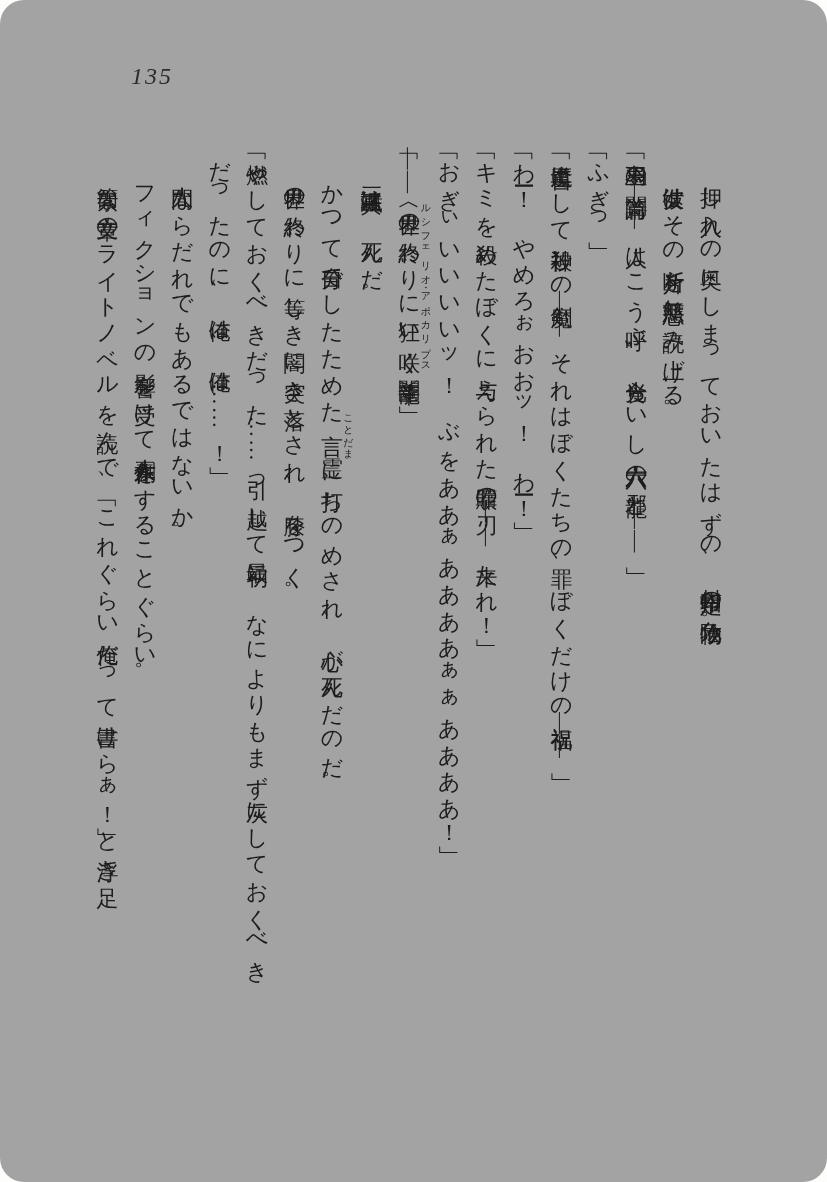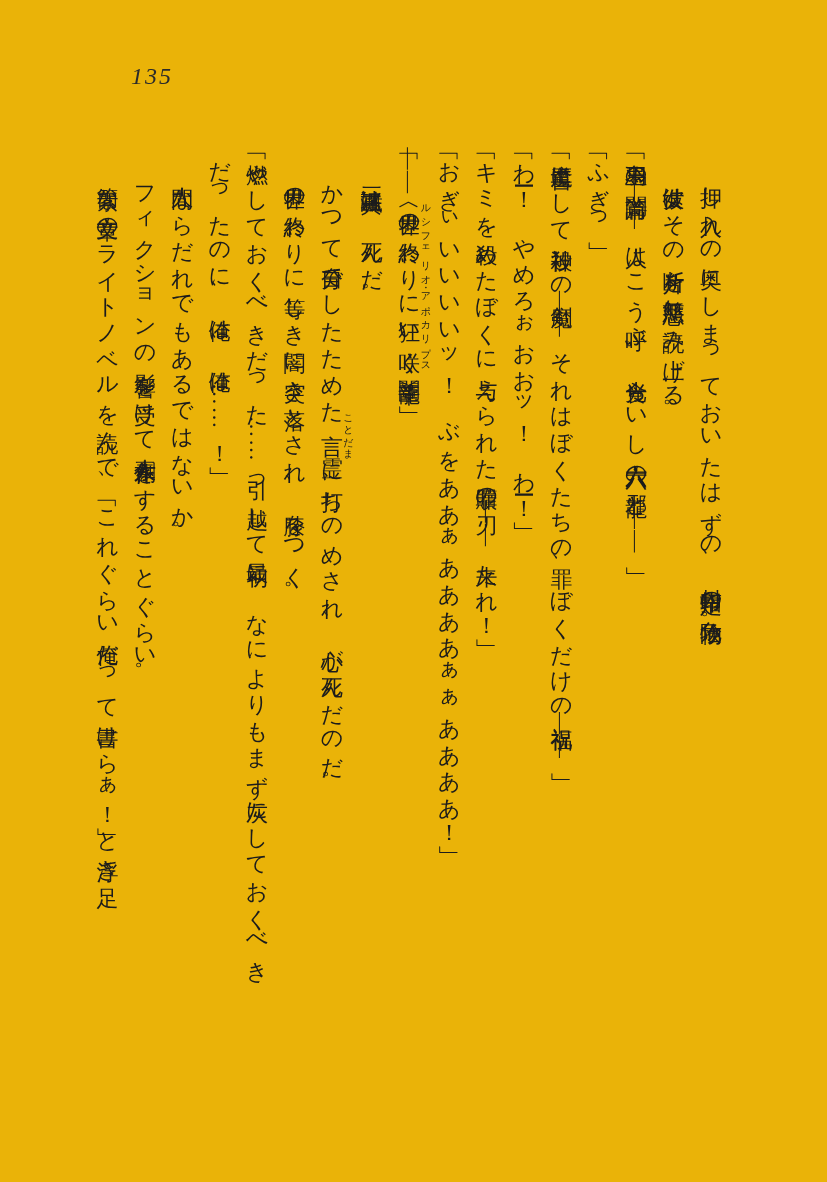--- a/index.html
+++ b/index.html
@@ -4,21 +4,22 @@
 <style>
   html, body { margin: 0; padding: 0; }
   body {
     width: 827px; height: 1182px;
     position: relative; overflow: hidden;
     background: #fdfdfc;
     font-family: "Liberation Serif", "DejaVu Serif", serif;
   }
   .page-frame {
     position: absolute; inset: 0;
-    background: #eab308;
+    background: #a3a3a3;
+    border-radius: 24px;
   }
   .page-number {
     position: absolute; left: 131px; top: 63px;
     font-size: 24px; font-style: italic;
     color: #2b2b2b; letter-spacing: 2px;
   }
   .text-block {
     position: absolute; top: 146px; right: 97px;
     height: 912px;
     writing-mode: vertical-rl;

